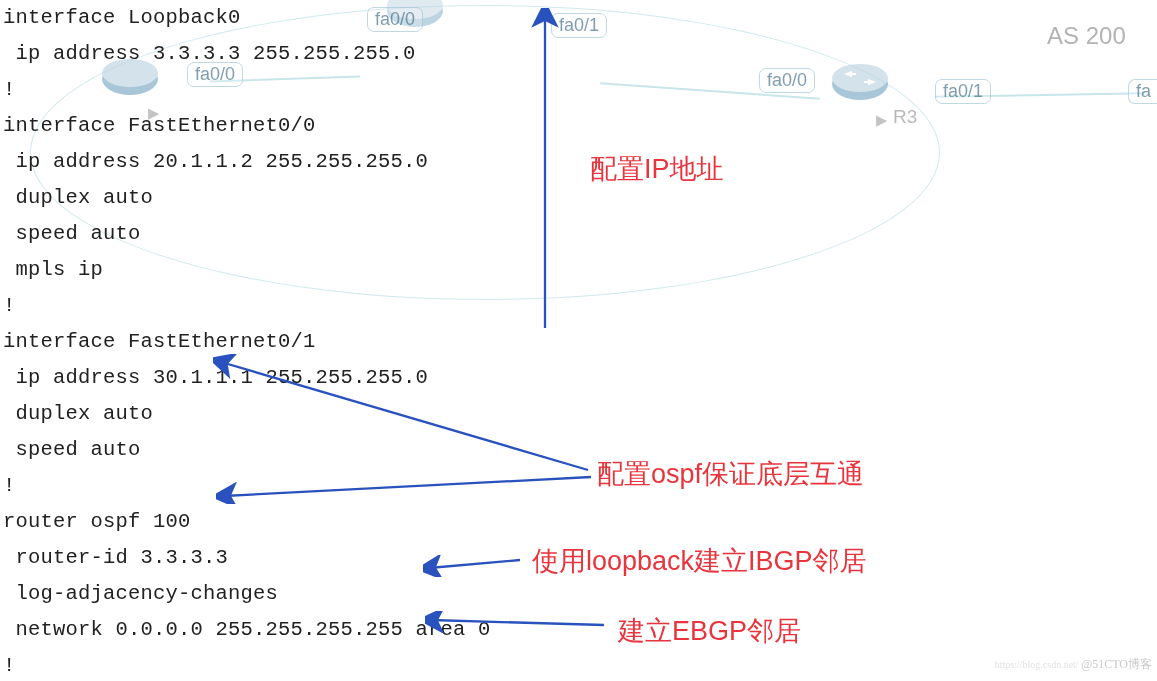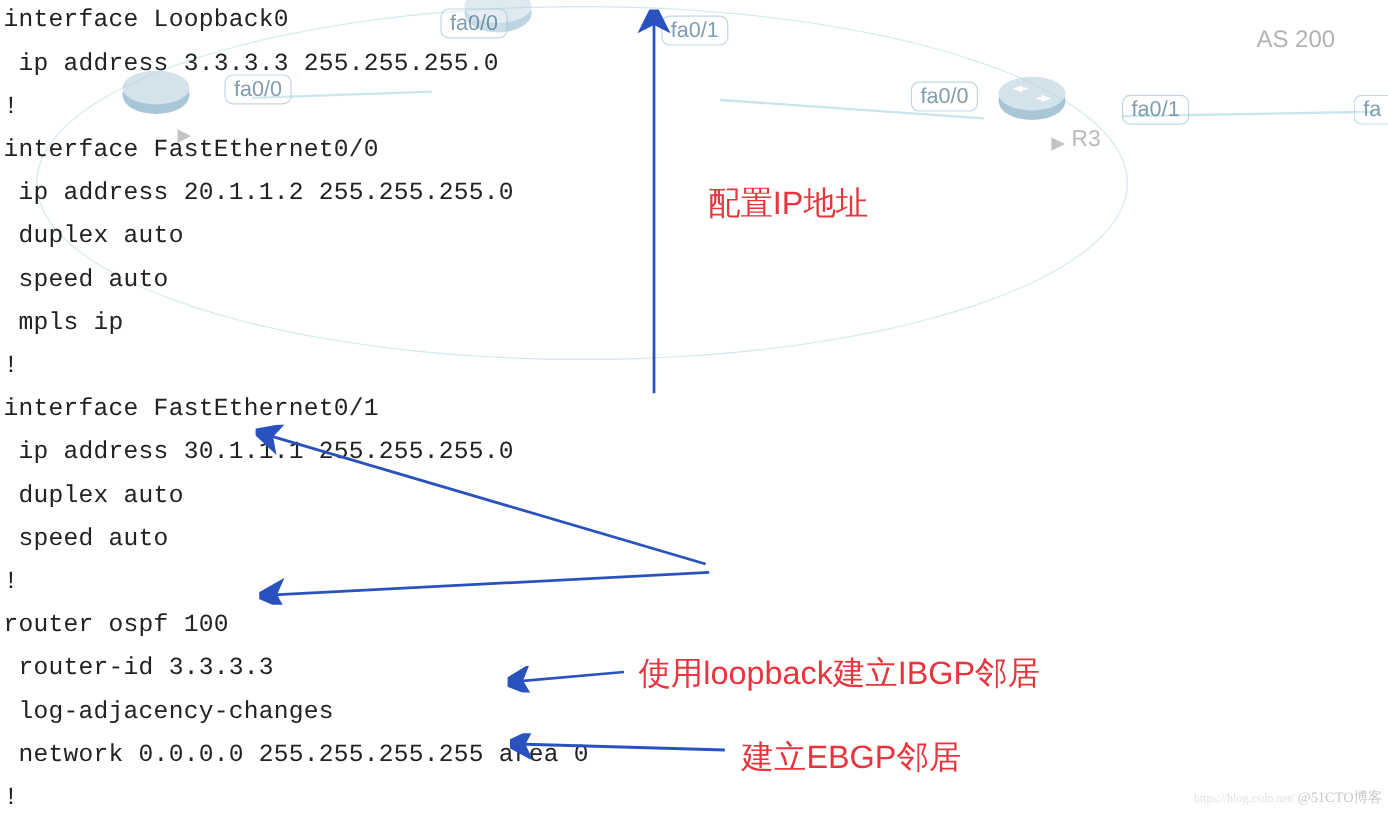--- a/index.html
+++ b/index.html
@@ -29,21 +29,21 @@
       color: #8c8c8c;
       font-family: Arial, sans-serif;
       font-size: 19px;
       opacity: 0.6;
       pointer-events: none;
     }
     .as-label {
       position: absolute;
       color: #b3b3b3;
       font-family: Arial, sans-serif;
-      font-size: 20px;
+      font-size: 24px;
     }
     .int-tag {
       position: absolute;
       border: 1.5px solid #a6c7d9;
       border-radius: 7px;
       padding: 1px 7px;
       font-family: Arial, sans-serif;
       font-size: 18px;
       color: #4b7590;
       background: rgba(255,255,255,0.3);
@@ -180,20 +180,21 @@
 <div class="arrow" style="left:216px;top:472px;">
   <svg width="378" height="32">
     <defs>
           <marker id="ah3" markerWidth="12" markerHeight="12" refX="6" refY="6" orient="auto">
             <path d="M0,0 L12,6 L0,12 L3,6 z" fill="#2a52bf"></path>
           </marker>
         </defs>
     <line x1="375" y1="5" x2="8" y2="24" stroke="#2a52bf" stroke-width="2.3" marker-end="url(#ah3)"></line>
   </svg>
 </div>
+<div class="annotation" style="left:597px;top:456px;">配置ospf保证底层互通</div>
 
 <div class="arrow" style="left:423px;top:555px;">
   <svg width="100" height="22">
     <defs>
           <marker id="ah4" markerWidth="12" markerHeight="12" refX="6" refY="6" orient="auto">
             <path d="M0,0 L12,6 L0,12 L3,6 z" fill="#2a52bf"></path>
           </marker>
         </defs>
     <line x1="97" y1="5" x2="6" y2="13" stroke="#2a52bf" stroke-width="2.3" marker-end="url(#ah4)"></line>
   </svg>

